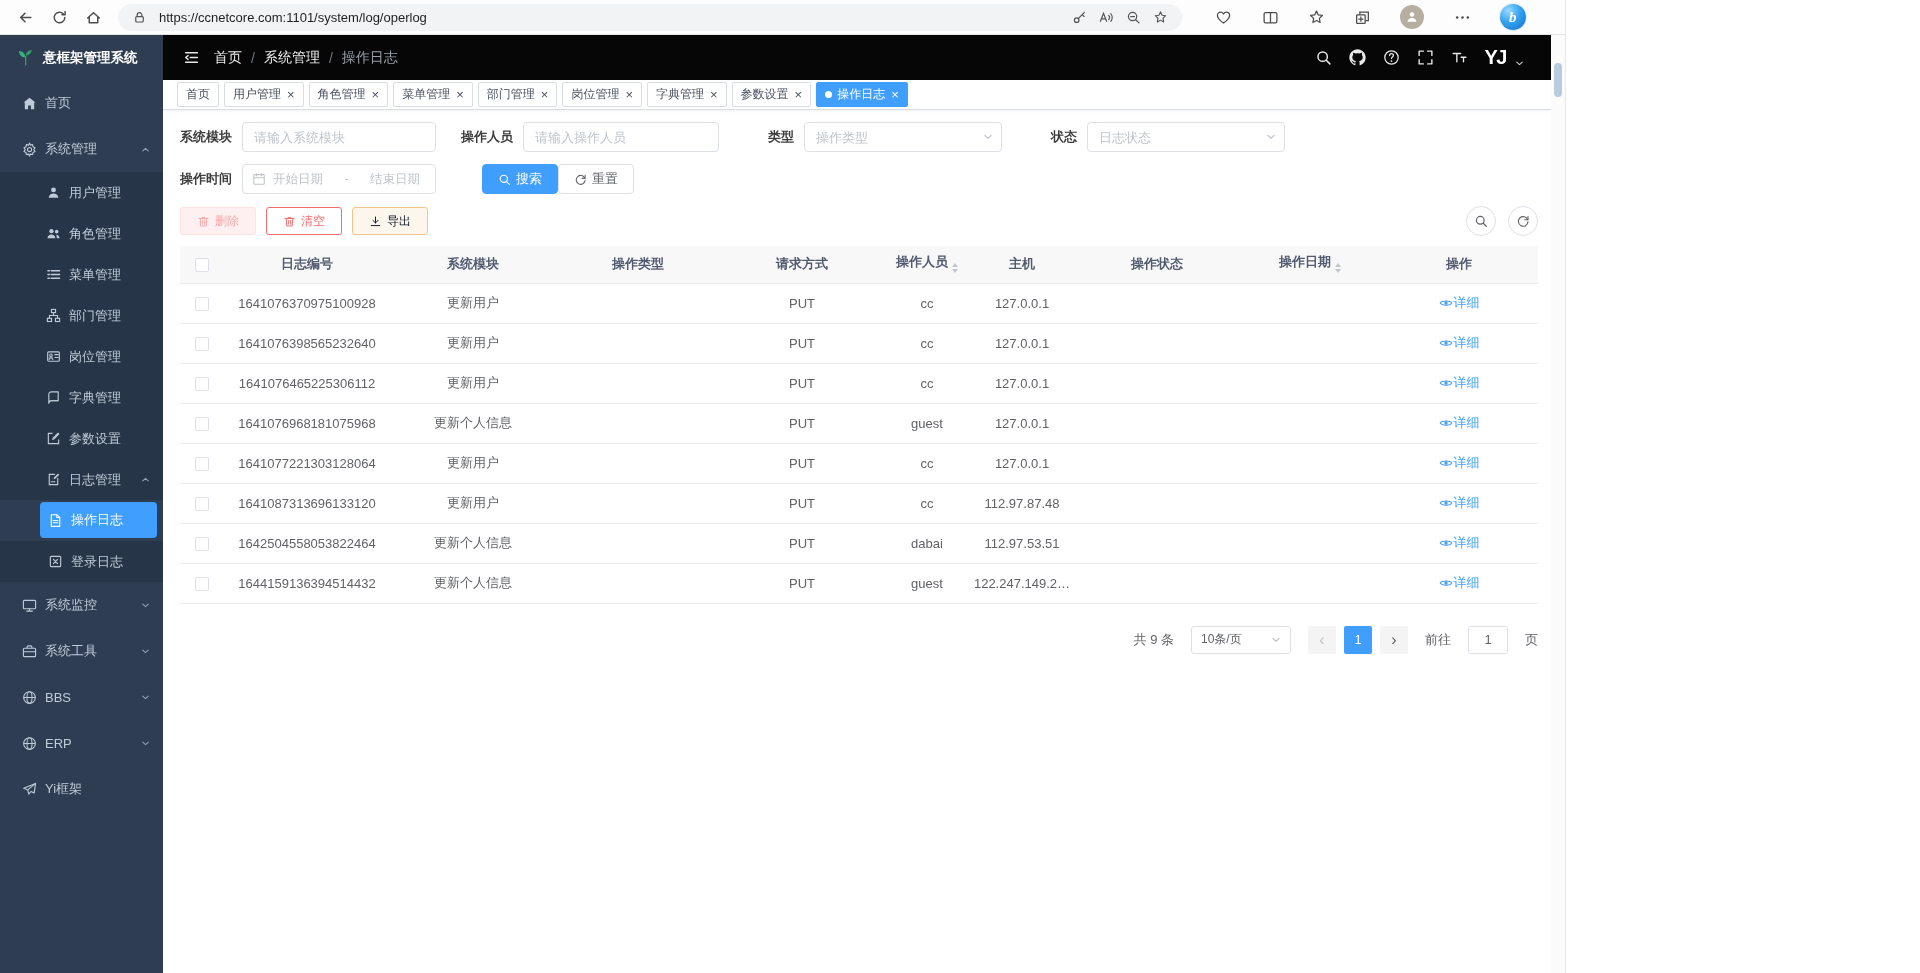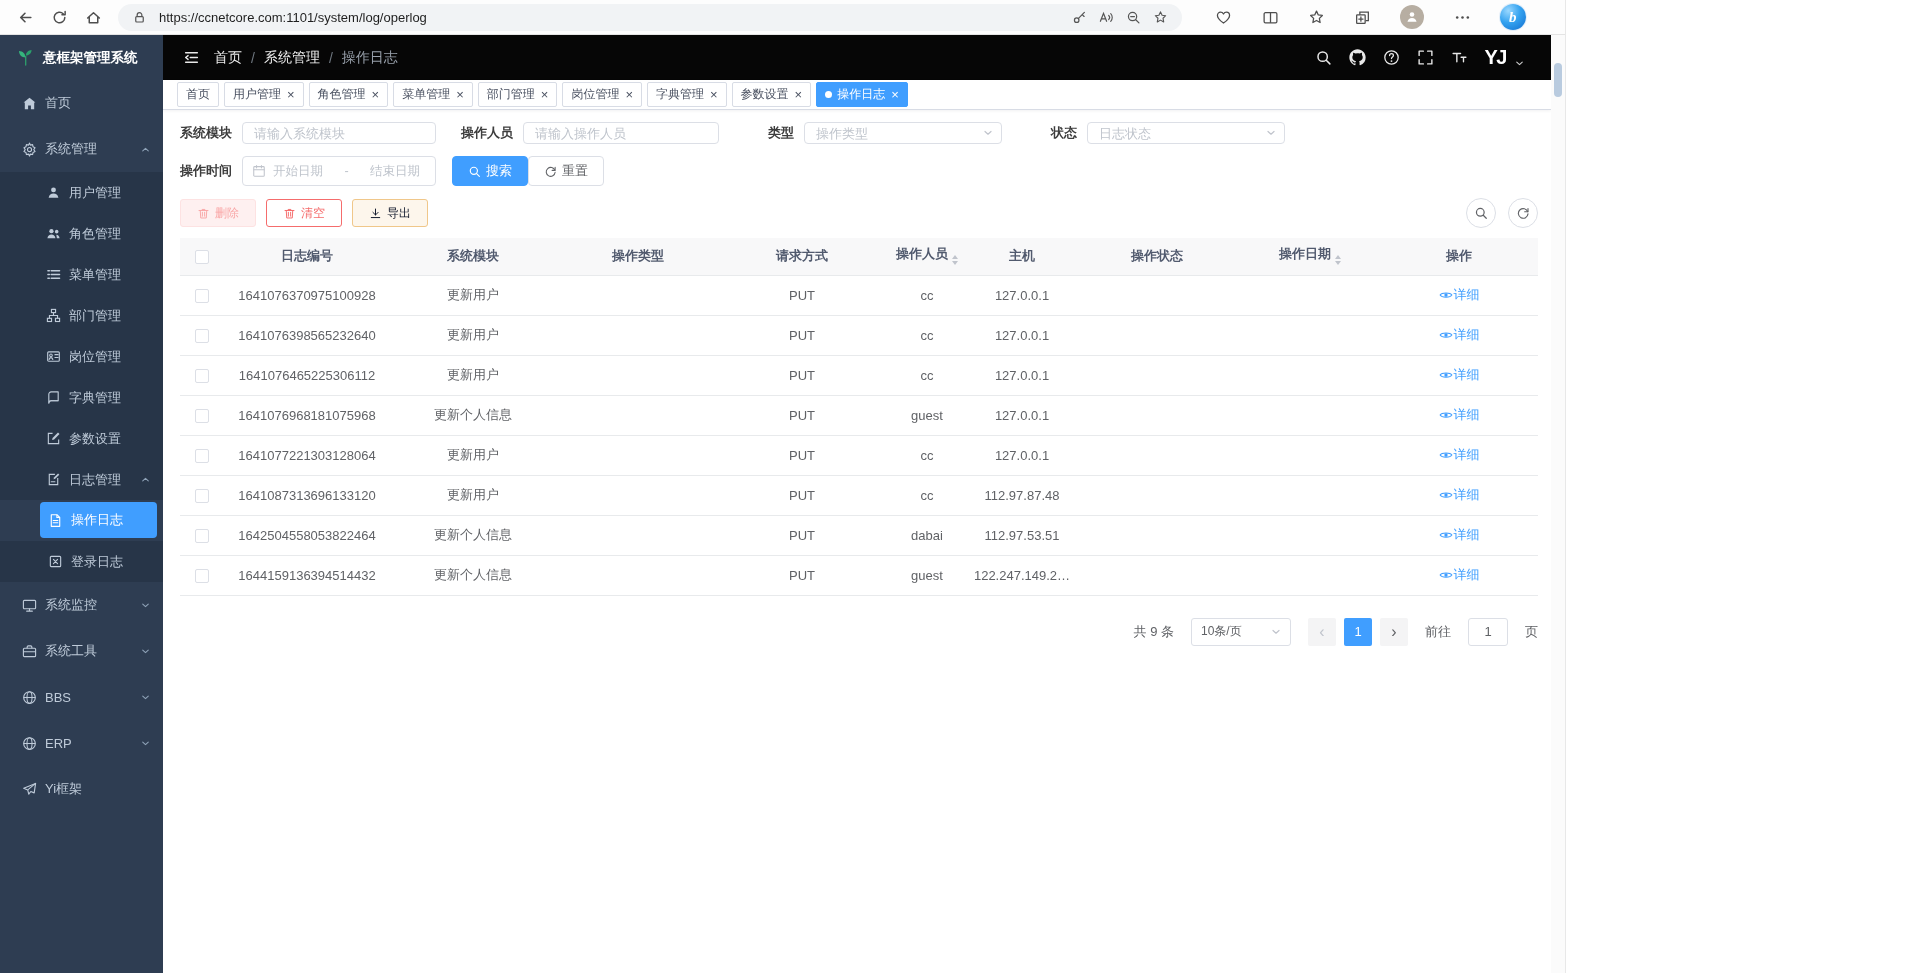--- a/index.html
+++ b/index.html
@@ -50,33 +50,33 @@
 .tags{height:30px;flex:none;background:#fff;border-bottom:1px solid #d8dce5;box-shadow:0 1px 3px rgba(0,21,41,.06);display:flex;align-items:center;padding:0 14px;gap:5px}
 .tag{height:25px;display:inline-flex;align-items:center;gap:5px;padding:0 8px;border:1px solid #d8dce5;background:#fff;color:#495060;font-size:12px;cursor:pointer;border-radius:2px;white-space:nowrap}
 .tag .x{font-style:normal;font-size:13px;line-height:1;margin-left:1px}
 .tag.active{background:#409eff;border-color:#409eff;color:#fff}
 .tag .dot{width:7px;height:7px;border-radius:50%;background:#fff;display:inline-block}
 
 .content{flex:1;padding:12px 13px 0 17px;overflow:hidden}
 .frow{display:flex;align-items:center;margin-bottom:12px}
 .fi{display:flex;align-items:center}
 .fi label{font-size:13px;font-weight:700;color:#3d3d3d;margin-right:10px;white-space:nowrap}
-.inp{height:22px;border:1px solid #dcdfe6;border-radius:4px;background:#fff;font-size:13px;color:#606266;padding:0 11px;outline:none;font-family:inherit}
+.inp{height:30px;border:1px solid #dcdfe6;border-radius:4px;background:#fff;font-size:13px;color:#606266;padding:0 11px;outline:none;font-family:inherit}
 .inp::placeholder{color:#bfc4cc}
 .sel{position:relative;display:flex;align-items:center}
 .sel .inp{padding-right:26px;width:100%;cursor:pointer}
 .caret{position:absolute;right:8px;width:12px;height:12px;color:#c0c4cc;pointer-events:none}
 .w194{width:194px}.w198{width:198px}
 .mr25{margin-right:25px}.mr49{margin-right:49px}
 .daterange{width:194px;height:30px;border:1px solid #dcdfe6;border-radius:4px;display:flex;align-items:center;padding:0 9px;gap:7px;color:#bfc4cc;font-size:12.5px;cursor:pointer}
 .daterange svg{width:14px;height:14px;color:#c0c4cc;flex:none}
 .btn{display:inline-flex;align-items:center;gap:5px;height:30px;padding:0 15px;border-radius:4px;font-size:13px;border:1px solid #dcdfe6;background:#fff;color:#606266;cursor:pointer;font-family:inherit;white-space:nowrap}
 .btn svg{width:13px;height:13px}
 .btn.primary{background:#409eff;border-color:#409eff;color:#fff}
-.btn-search{margin-left:16px}
+.btn-search{margin-left:46px}
 .btn-reset{}
 .arow{display:flex;align-items:center;margin-top:2px;margin-bottom:10px}
 .btn.sm{height:28px;padding:0 16px;font-size:12px;border-radius:3px;margin-right:10px}
 .btn.danger-disabled{background:#fef0f0;border-color:#fde2e2;color:#f9a7a7;cursor:not-allowed}
 .btn.danger-plain{background:#fff;border-color:#f56c6c;color:#f56c6c}
 .btn.warn-plain{background:#fdf6ec;border-color:#f0c78a;color:#0f172a}
 .spacer{flex:1}
 .iconbtn{width:30px;height:30px;border-radius:50%;border:1px solid #dcdfe6;background:#fff;display:flex;align-items:center;justify-content:center;color:#606266;cursor:pointer;margin-left:12px}
 .iconbtn svg{width:14px;height:14px}
 

